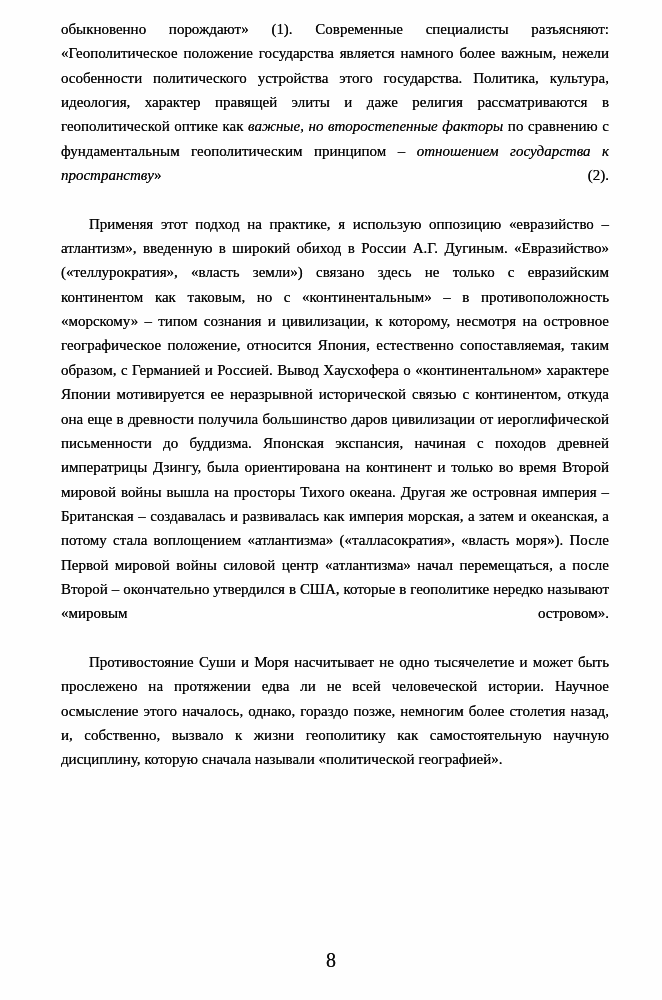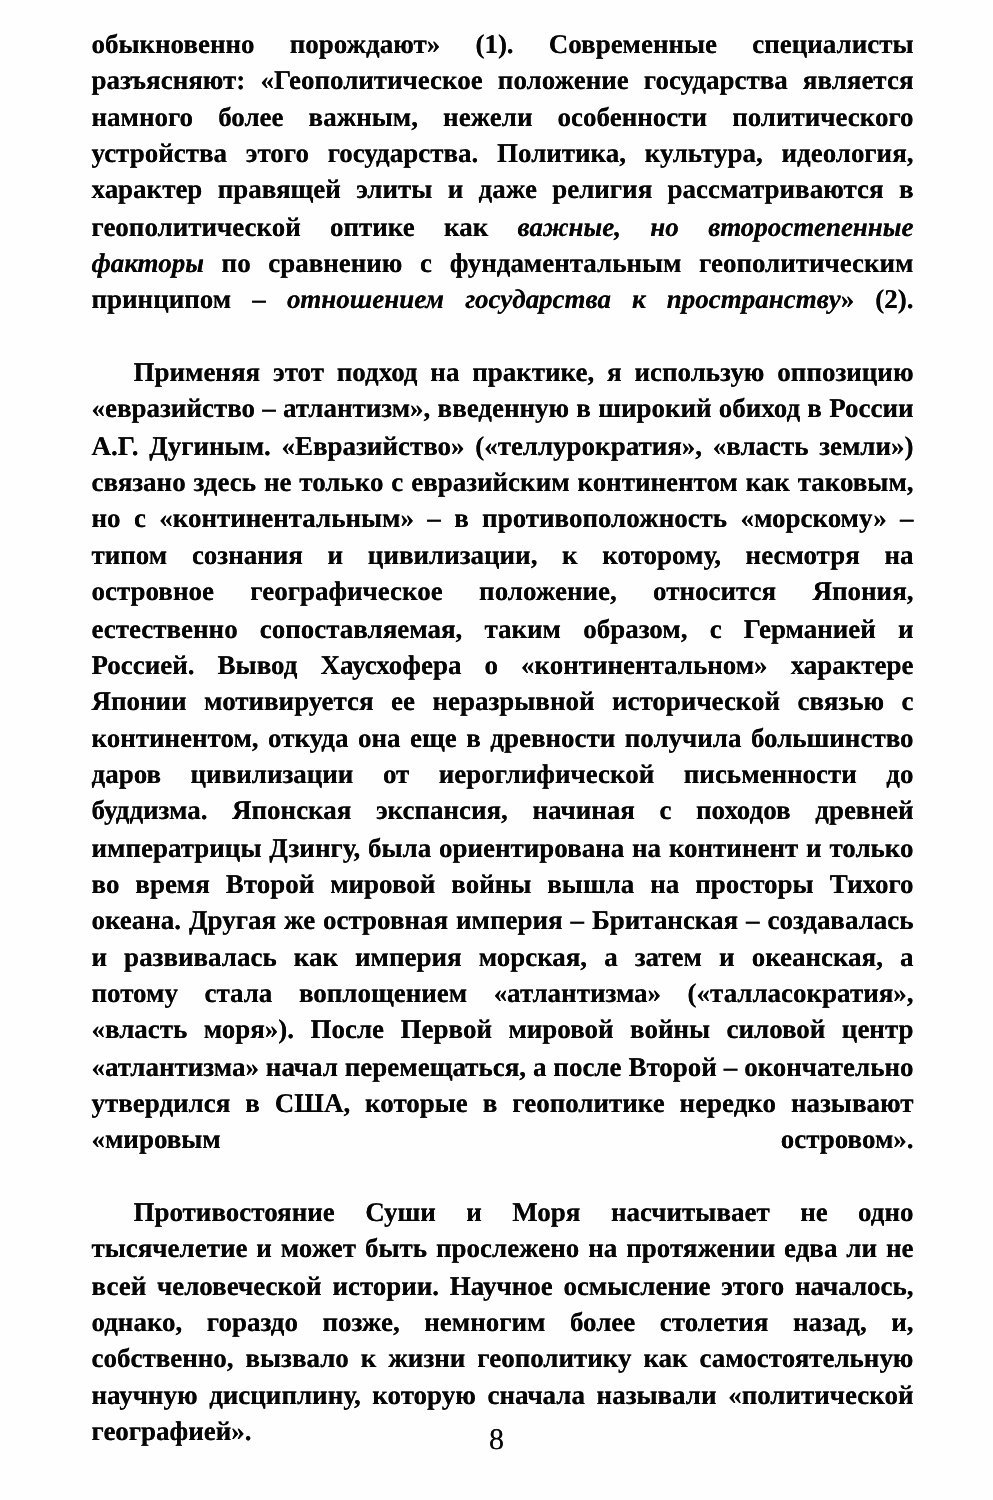--- a/index.html
+++ b/index.html
@@ -25,28 +25,28 @@
   }
   .text-column {
     position: absolute;
     left: 61px;
     top: 17px;
     width: 548px;
   }
   p.para {
     margin: 0;
     padding: 0;
-    font-size: 18px;
+    font-size: 15px;
     line-height: 24.35px;
     text-align: justify;
     text-justify: inter-word;
     letter-spacing: -0.01px;
     word-spacing: 0.1px;
     -webkit-font-smoothing: none;
-    font-weight: 700;
+    font-weight: 400;
     text-shadow: 0 0 0.35px rgba(0,0,0,0.85);
   }
   p.para.indent {
     text-indent: 28px;
   }
   p.para.last-line-justify::after {
     content: "";
     display: inline-block;
     width: 100%;
   }

